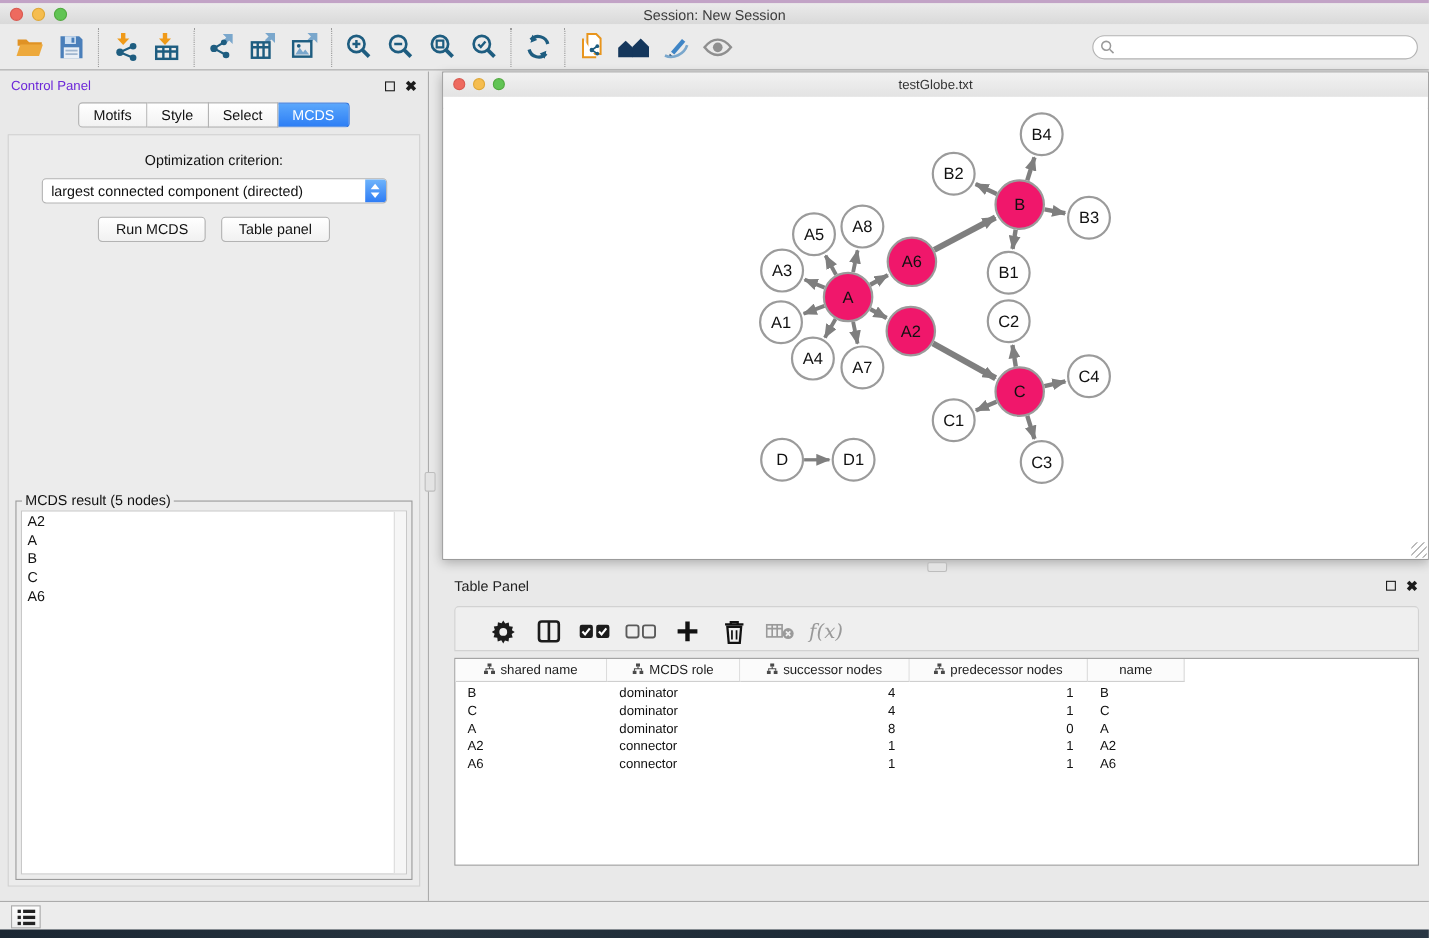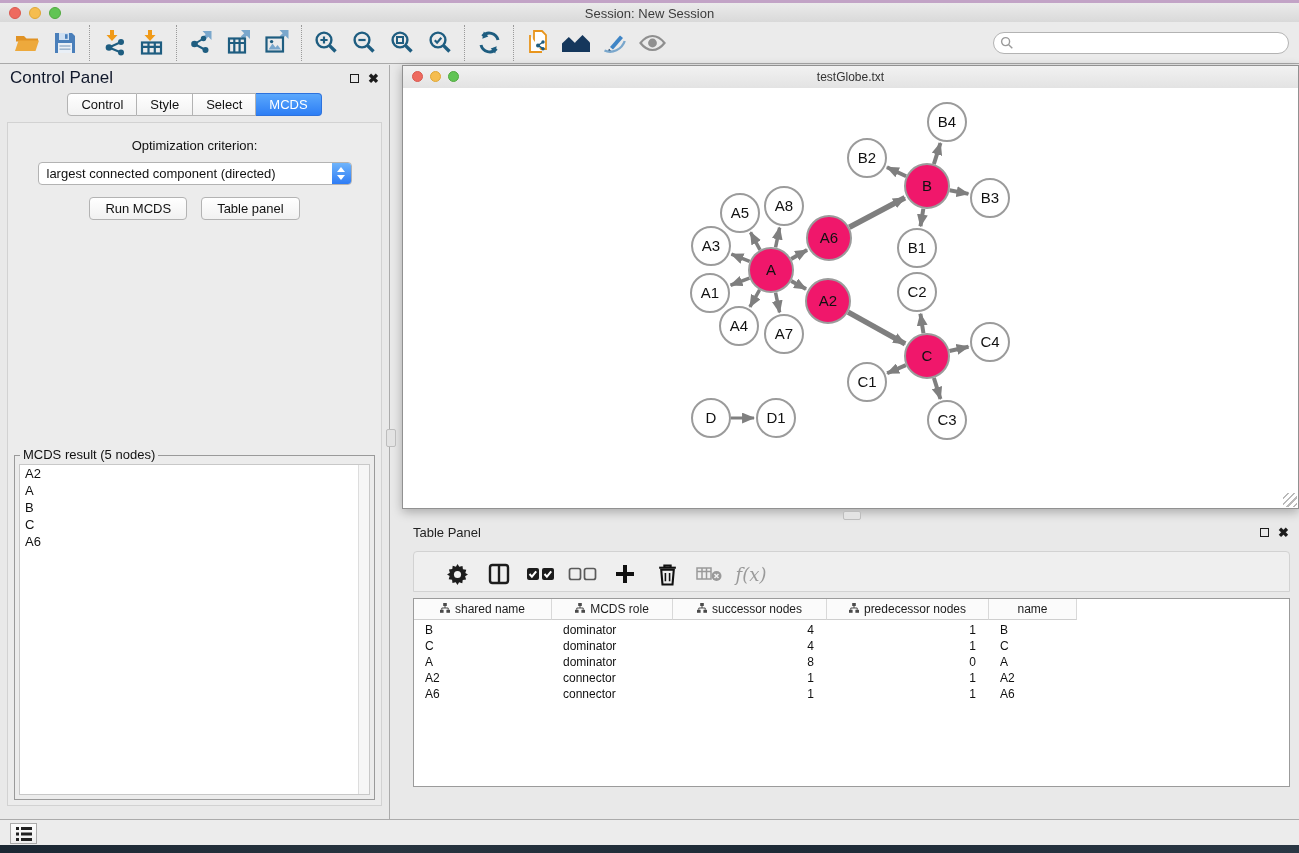--- a/index.html
+++ b/index.html
@@ -23,21 +23,21 @@
   .tsep { border-left:1px dotted #9a9a9a; height:36px; margin:0 5px; }
   .searchbox { margin-left:auto; margin-right:10px; width:296px; height:22px; position:relative; }
   .searchbox input { width:100%; height:100%; border:1px solid #b3b3b3; border-radius:11px; background:#fff;
                      padding-left:24px; font-size:12px; outline:none; }
   .search-mag { position:absolute; left:7px; top:4px; }
 
   
   .cpanel { position:absolute; left:0; top:65px; width:390px; height:754px; background:#e9e9e9;
             border-right:1px solid #ababab; }
   .cp-header { height:26px; display:flex; align-items:center; padding:0 10px; }
-  .cp-title { font-size:17px; color:#0f172a; }
+  .cp-title { font-size:12px; color:#6d28d9; }
   .cp-hicons { margin-left:auto; display:flex; gap:9px; align-items:center; }
   .float-sq { width:9px; height:9px; border:1.5px solid #1c1c1c; display:inline-block; }
   .close-x { font-size:13px; font-weight:bold; color:#1c1c1c; line-height:1; }
   .cp-tabs { text-align:center; margin-top:2px; }
   .seg { display:inline-flex; }
   .sbtn { border:1px solid #b3b3b3; border-left:none; background:linear-gradient(#ffffff,#f2f2f2);
           padding:3px 13px; font-size:13px; color:#111; cursor:default; }
   .seg .sbtn:first-child { border-left:1px solid #b3b3b3; border-radius:4px 0 0 4px; }
   .seg .sbtn:last-child { border-radius:0 4px 4px 0; }
   .sbtn.active { background:linear-gradient(#5ba8fc,#2d7ef5); color:#fff; border-color:#2d72dd; }
@@ -296,21 +296,21 @@
   <div class="cpanel">
     <div class="cp-header">
       <span class="cp-title">Control Panel</span>
       <span class="cp-hicons">
         <span class="float-sq"></span>
         <span class="close-x">✖</span>
       </span>
     </div>
     <div class="cp-tabs">
       <span class="seg" id="cp-tabs">
-          <span class="sbtn">Control</span>
+          <span class="sbtn">Motifs</span>
           <span class="sbtn">Style</span>
           <span class="sbtn">Select</span>
           <span class="sbtn active">MCDS</span>
         </span>
     </div>
     <div class="cp-body">
       <div class="opt-label">Optimization criterion:</div>
       <div class="mac-select">
         <span class="sel-text">largest connected component (directed)</span>
         <span class="sel-stepper">

